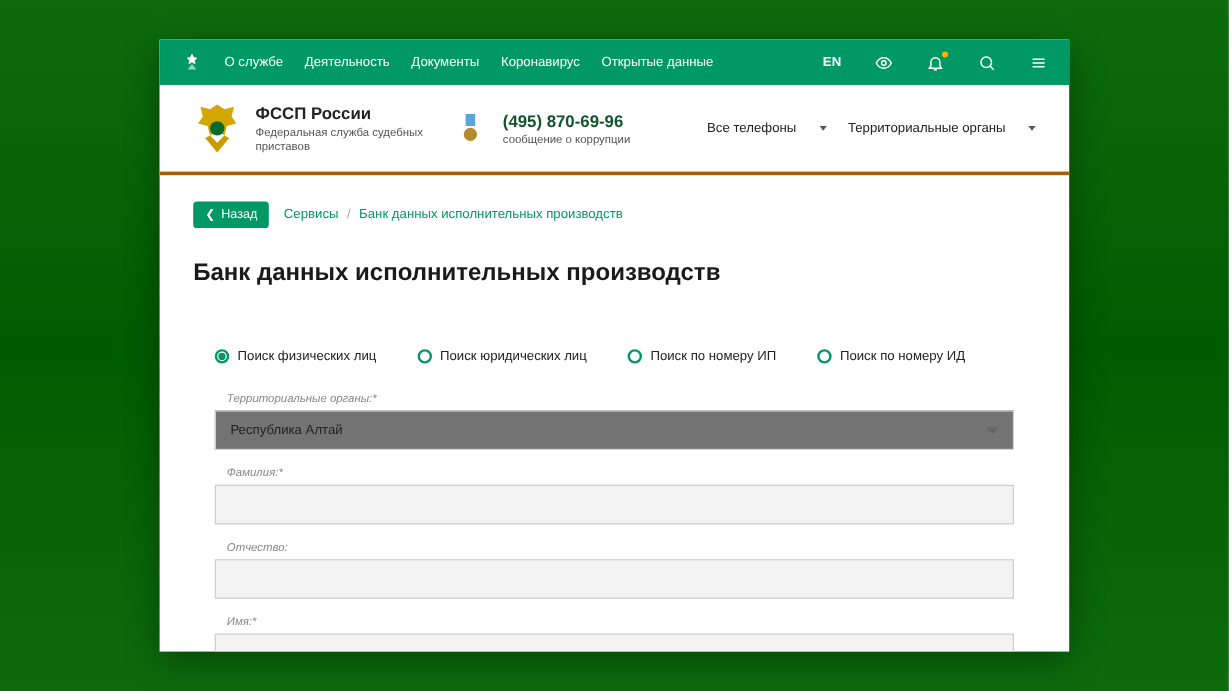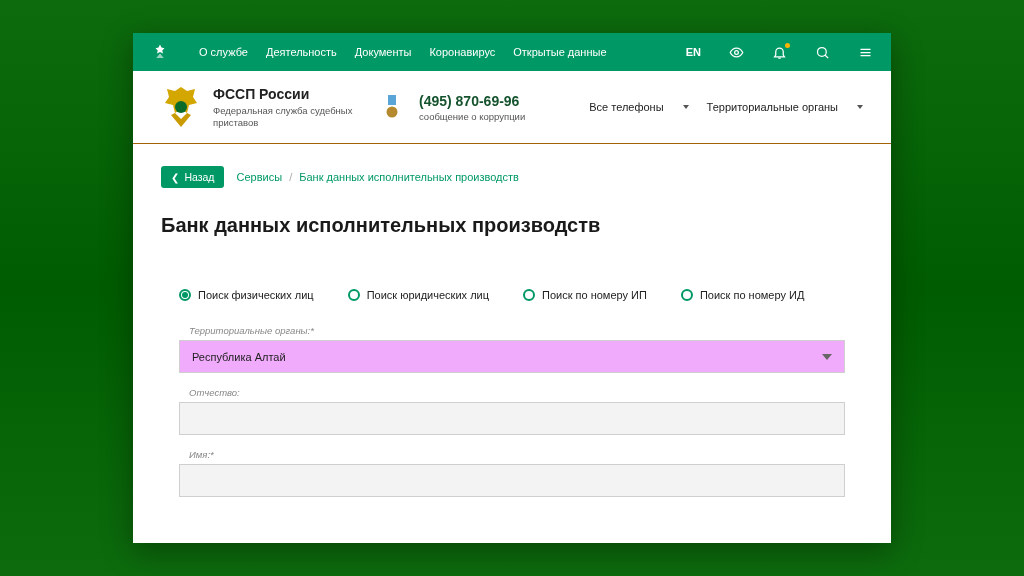--- a/index.html
+++ b/index.html
@@ -25,36 +25,36 @@
   .top-bar {
     background: #009966;
     height: 38px;
     display: flex;
     align-items: center;
     padding: 0 18px;
     color: #fff;
     font-size: 11px;
   }
   .top-bar .emblem svg { width: 18px; height: 18px; display:block; }
-  .nav-links { display: flex; gap: 18px; margin-left: 30px; }
+  .nav-links { display: flex; gap: 18px; margin-left: 18px; }
   .nav-links span { cursor: pointer; }
   .top-bar .spacer { flex: 1; }
   .top-actions { display: flex; align-items: center; gap: 28px; }
   .top-actions .lang { font-weight: 600; font-size: 11px; }
   .icon-btn svg { width: 15px; height: 15px; display:block; }
   .icon-btn { position: relative; cursor: pointer; }
   .icon-btn .dot {
     position: absolute; top: -2px; right: -3px;
     width: 5px; height: 5px; border-radius: 50%;
     background: #ffb300;
   }
 
   .header-band {
     background: #fff;
-    border-bottom: 1px solid #a16207;
+    border-bottom: 3px solid #a16207;
     padding: 14px 28px 14px 28px;
     display: flex;
     align-items: center;
   }
   .coat { width: 40px; height: 44px; margin-right: 12px; flex-shrink:0;}
   .coat svg { width:100%; height:100%; }
   .org-name .title { font-size: 14px; font-weight: 700; color: #222; margin-bottom: 3px; }
   .org-name .sub { font-size: 9.5px; color: #555; line-height: 1.25; max-width:150px;}
   .medal { margin-left: 22px; margin-right: 20px; display:flex; flex-direction:column; align-items:center;}
   .medal svg { width:14px; height:24px; }
@@ -91,21 +91,21 @@
     width:12px; height:12px; border:2px solid #009966; border-radius:50%;
     display:flex; align-items:center; justify-content:center;
   }
   .radio.checked::after { content:""; width:6px; height:6px; background:#009966; border-radius:50%; }
 
   .field { margin-bottom: 14px; }
   .field label {
     display:block; font-size: 9.5px; color:#888; font-style: italic; margin-bottom:4px;margin-left:10px;
   }
   .control {
-    width:100%; height: 33px; border:1px solid #cfcfcf; background:#f0abfc;
+    width:100%; height: 33px; border:1px solid #cfcfcf; background:#737373;
     display:flex; align-items:center; padding:0 12px; font-size:11px; color:#222;
     position:relative;
   }
   .control.select::after {
     content:""; position:absolute; right:12px; top:50%; transform:translateY(-50%);
     width:0;height:0;border-left:5px solid transparent;border-right:5px solid transparent;border-top:6px solid #666;
   }
   .control.input { background:#f3f3f3; }
   .control input {
     border:0; outline:0; background:transparent; width:100%; font-size:11px;
@@ -229,20 +229,26 @@
         </div>
       </div>
 
       <div class="field">
         <label>Территориальные органы:*</label>
         <div class="control select">
           <span>Республика Алтай</span>
         </div>
       </div>
 
+      <div class="field">
+        <label>Фамилия:*</label>
+        <div class="control input">
+          <input type="text" value="" style="">
+        </div>
+      </div>
 
       <div class="field">
         <label>Отчество:</label>
         <div class="control input">
           <input type="text" value="" style="">
         </div>
       </div>
 
       <div class="field">
         <label>Имя:*</label>

